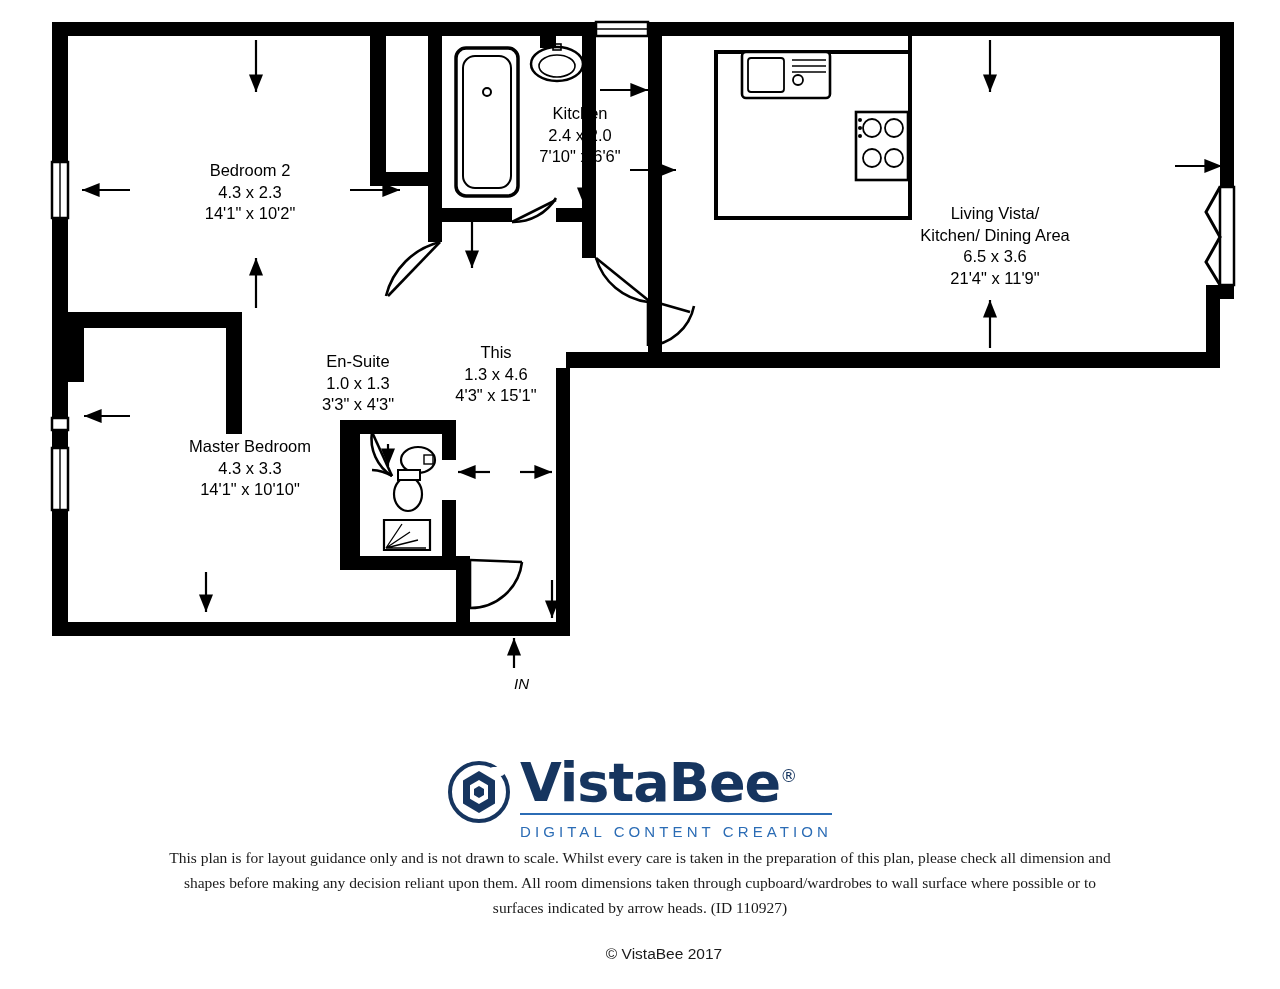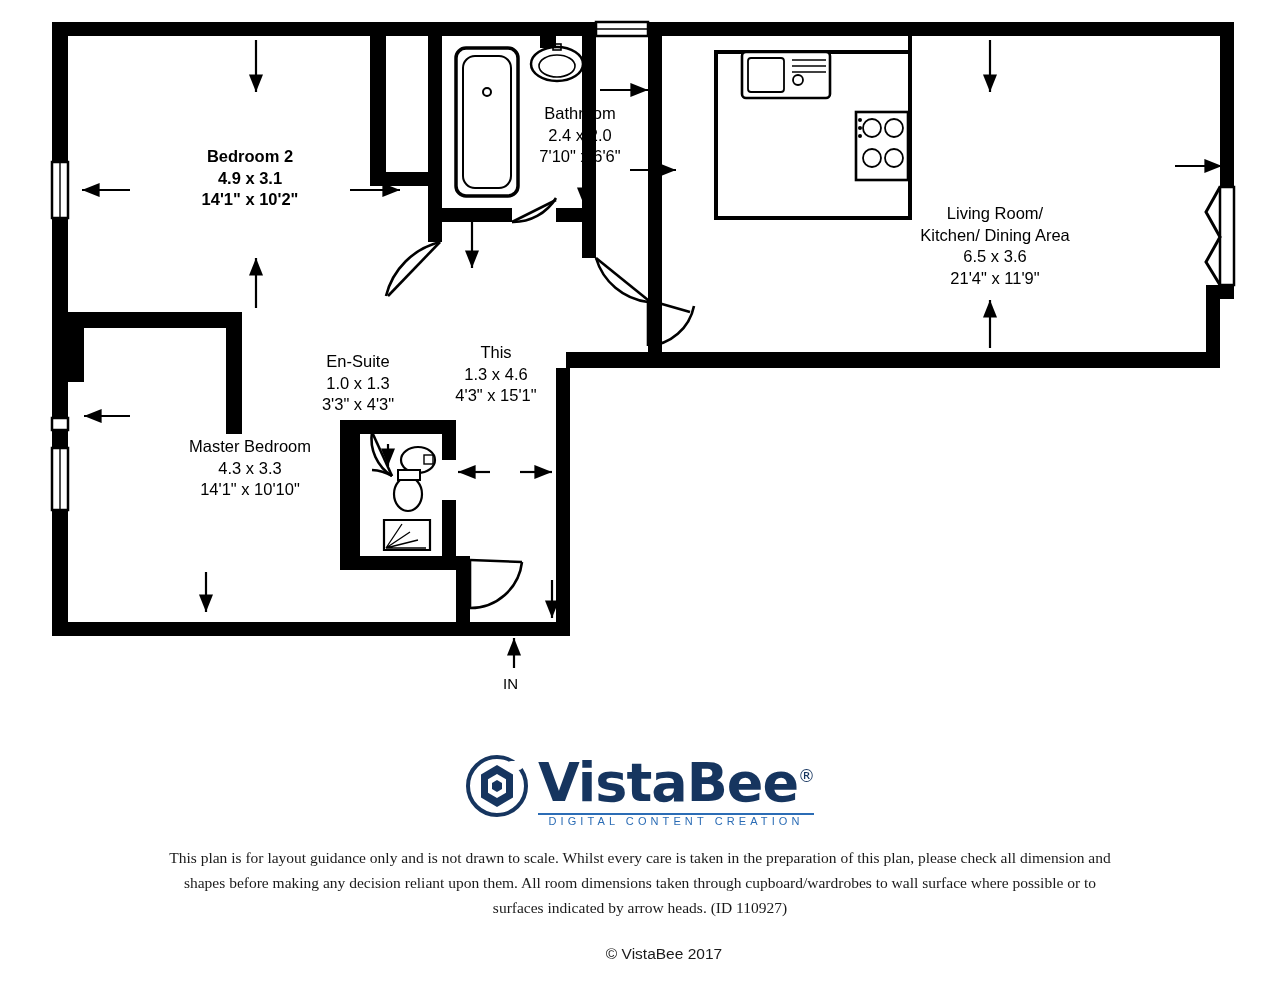--- a/index.html
+++ b/index.html
@@ -64,27 +64,27 @@
     line-height: 56px;
     color: #16355f;
   }
   .brand-word .accent { color: #16355f; }
   .brand-reg {
     font-size: 17px;
     vertical-align: super;
     font-weight: normal;
   }
   .brand-tag {
-    font-size: 11px;
+    font-size: 15px;
     letter-spacing: 4.1px;
     color: #2b6cb5;
     text-align: center;
     margin-top: 2px;
     border-top: 2px solid #2b6cb5;
-    padding-top: 0;
+    padding-top: 8px;
   }
   #disclaimer {
     position: absolute;
     left: 50%;
     transform: translateX(-50%);
     top: 845px;
     width: 960px;
     text-align: center;
     font-size: 15.5px;
     line-height: 25px;
@@ -277,34 +277,34 @@
 
       <line x1="206" y1="572" x2="206" y2="612" marker-end="url(#arrow)"></line>
       <line x1="130" y1="416" x2="84" y2="416" marker-end="url(#arrow)"></line>
 
       <line x1="388" y1="444" x2="388" y2="466" marker-end="url(#arrow)"></line>
 
       <line x1="514" y1="668" x2="514" y2="638" marker-end="url(#arrow)"></line>
     </g>
   </svg>
 
-  <div class="room-label" style="left:160px; top:146px; width:180px;font-weight:bold;">
+  <div class="room-label" style="left:160px; top:160px; width:180px;">
     <div>Bedroom 2</div>
-    <div>4.9 x 3.1</div>
+    <div>4.3 x 2.3</div>
     <div>14'1" x 10'2"</div>
   </div>
 
   <div class="room-label" style="left:505px; top:103px; width:150px;">
-    <div>Bathroom</div>
+    <div>Kitchen</div>
     <div>2.4 x 2.0</div>
     <div>7'10" x 6'6"</div>
   </div>
 
   <div class="room-label" style="left:890px; top:203px; width:210px;">
-    <div>Living Room/</div>
+    <div>Living Vista/</div>
     <div>Kitchen/ Dining Area</div>
     <div>6.5 x 3.6</div>
     <div>21'4" x 11'9"</div>
   </div>
 
   <div class="room-label" style="left:288px; top:351px; width:140px;">
     <div>En-Suite</div>
     <div>1.0 x 1.3</div>
     <div>3'3" x 4'3"</div>
   </div>
@@ -314,21 +314,21 @@
     <div>1.3 x 4.6</div>
     <div>4'3" x 15'1"</div>
   </div>
 
   <div class="room-label" style="left:150px; top:436px; width:200px;">
     <div>Master Bedroom</div>
     <div>4.3 x 3.3</div>
     <div>14'1" x 10'10"</div>
   </div>
 
-  <div class="in-label" style="left:503px; top:675px;">IN</div>
+  <div class="in-label" style="left:514px; top:675px;font-style:italic;">IN</div>
 </div>
 
 <div id="brand">
   <div class="brand-inner">
     <span>
       <svg width="62" height="62" viewBox="0 0 62 62">
         <circle cx="31" cy="31" r="29" fill="none" stroke="#16355f" stroke-width="4"></circle>
         <path d="M31 10 L47 19.5 L47 42.5 L31 52 L15 42.5 L15 19.5 Z" fill="#16355f"></path>
         <path d="M31 19 L40 24.2 L40 37.8 L31 43 L22 37.8 L22 24.2 Z" fill="#ffffff"></path>
         <path d="M31 25 L36 28 L36 34 L31 37 L26 34 L26 28 Z" fill="#16355f"></path>

